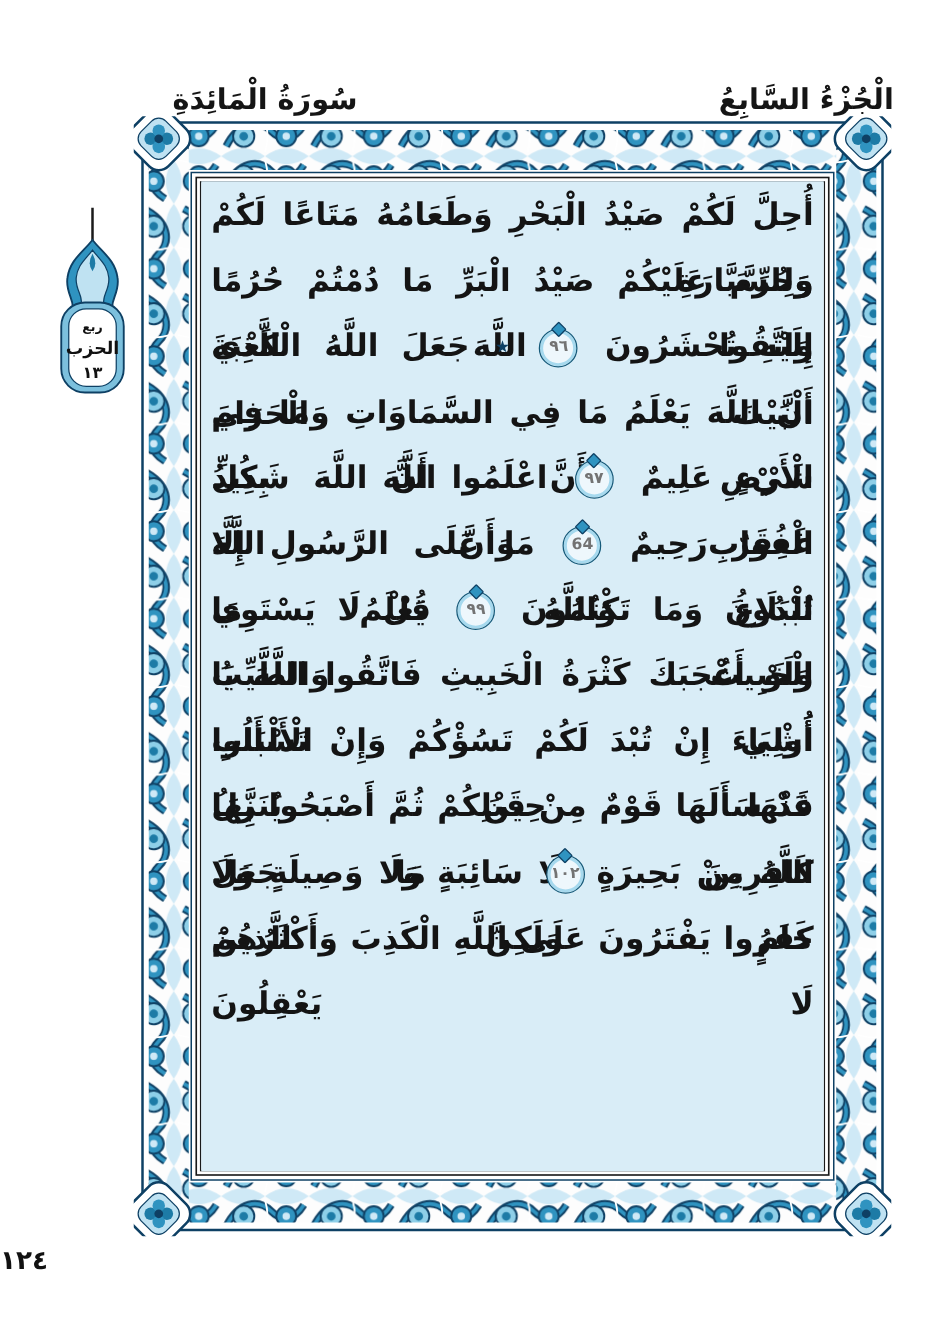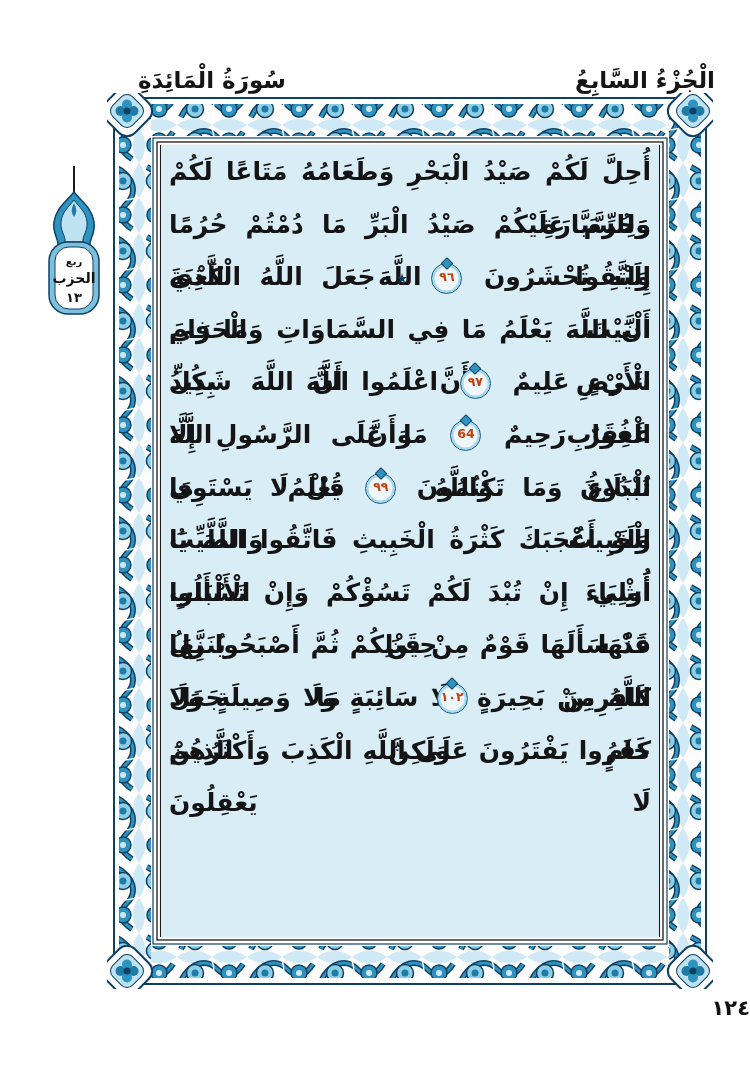--- a/index.html
+++ b/index.html
@@ -45,21 +45,21 @@
     position:relative;
     display:inline-block;
     width:29px;height:29px;
     margin:0 3px;
     border-radius:50%;
     background:#eef7fc;
     border:1.5px solid #155a7a;
     box-shadow:inset 0 0 0 2.5px #a6d9ee;
     font-size:12.5px;font-weight:bold;
     line-height:26px;text-align:center;
-    vertical-align:middle;color:#c2410c;
+    vertical-align:middle;color:#737373;
     text-align-last:center;
   }
   .ayah::after{
     content:"";
     position:absolute;top:-5px;left:50%;
     width:7px;height:7px;
     background:#2f93c0;border:1px solid #0e4064;
     transform:translateX(-50%) rotate(45deg);
     border-radius:1px;
   }
@@ -68,21 +68,21 @@
     margin:0 2px;
     color:#0e4064;
     font-size:22px;
     vertical-align:middle;
   }
   
   #hizb-svg{position:absolute;left:36px;top:166px;}
   
   #page-number{
     position:absolute;left:0;top:996px;width:750px;
-    text-align:right;
+    text-align:left;
     font-size:21px;font-weight:bold;color:#111;
   }
 </style>
 </head>
 <body>
 
 <div id="page-root">
 
   <div id="juz-label" class="hdr">الْجُزْءُ السَّابِعُ</div>
   <div id="surah-label" class="hdr">سُورَةُ الْمَائِدَةِ</div>

